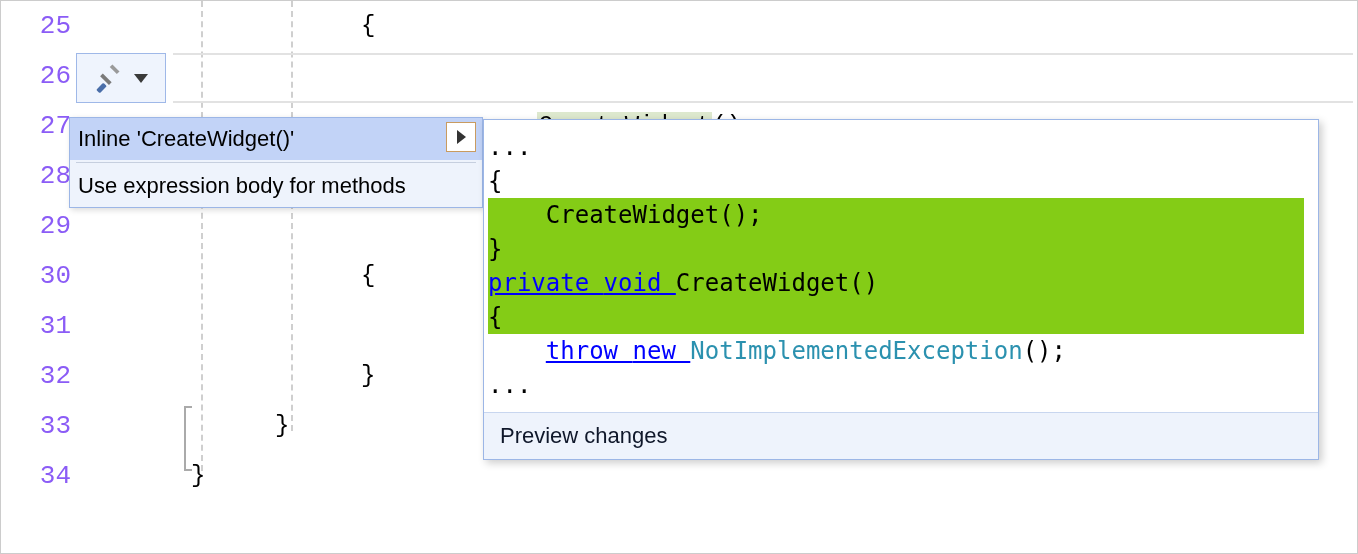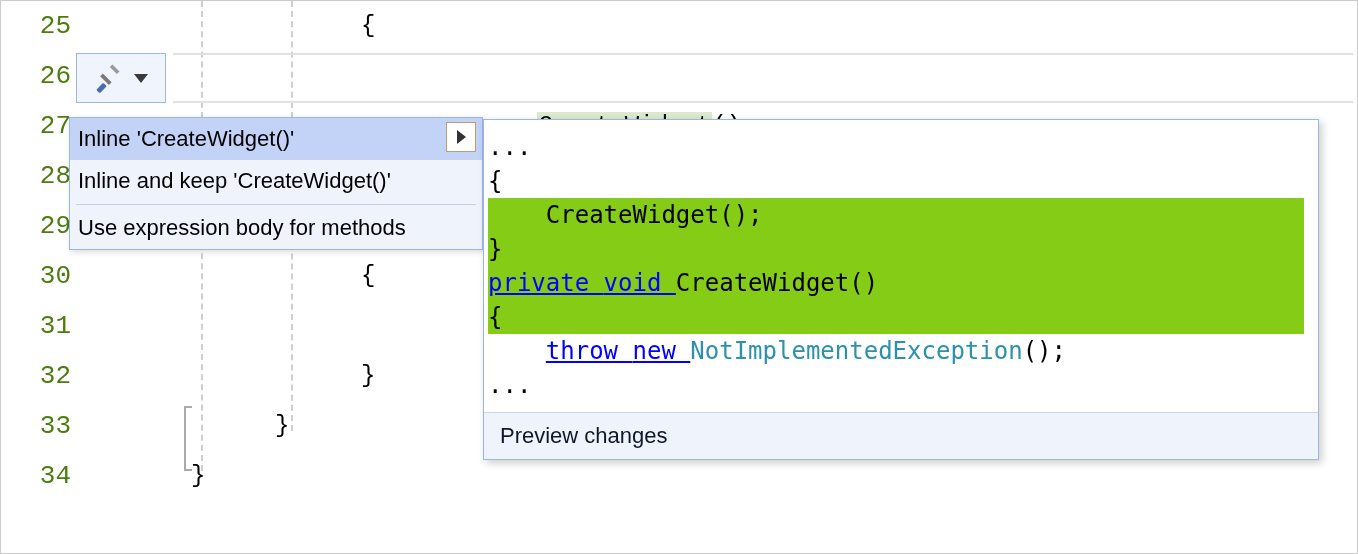--- a/index.html
+++ b/index.html
@@ -20,21 +20,21 @@
     width: 100%;
     height: 100%;
   }
   .gutter {
     position: absolute;
     left: 0;
     top: 0;
     width: 78px;
     height: 100%;
     text-align: right;
-    color: #4d7c0f;
+    color: #8b5cf6;
     font-size: 26px;
     line-height: 50px;
     padding-right: 8px;
   }
   .gutter div { height: 50px; }
   .guide {
     position: absolute;
     top: 0;
     bottom: 0;
     border-left: 2px dashed #cfcfcf;
@@ -227,23 +227,20 @@
     <div class="chevron"></div>
   </div>
 
   <div class="action-menu">
     <div class="action-item selected">
       <span>Inline 'CreateWidget()'</span>
       <div class="submenu-arrow">
         <div class="arrow-right"></div>
       </div>
     </div>
-    <div class="action-item">
-      <span>Inline and keep 'CreateWidget()'</span>
-    </div>
     <div class="action-sep"></div>
     <div class="action-item">
       <span>Use expression body for methods</span>
     </div>
   </div>
 
   <div class="preview-panel">
     <div class="preview-code">
 <pre><span>...</span>
 <span>{</span>

